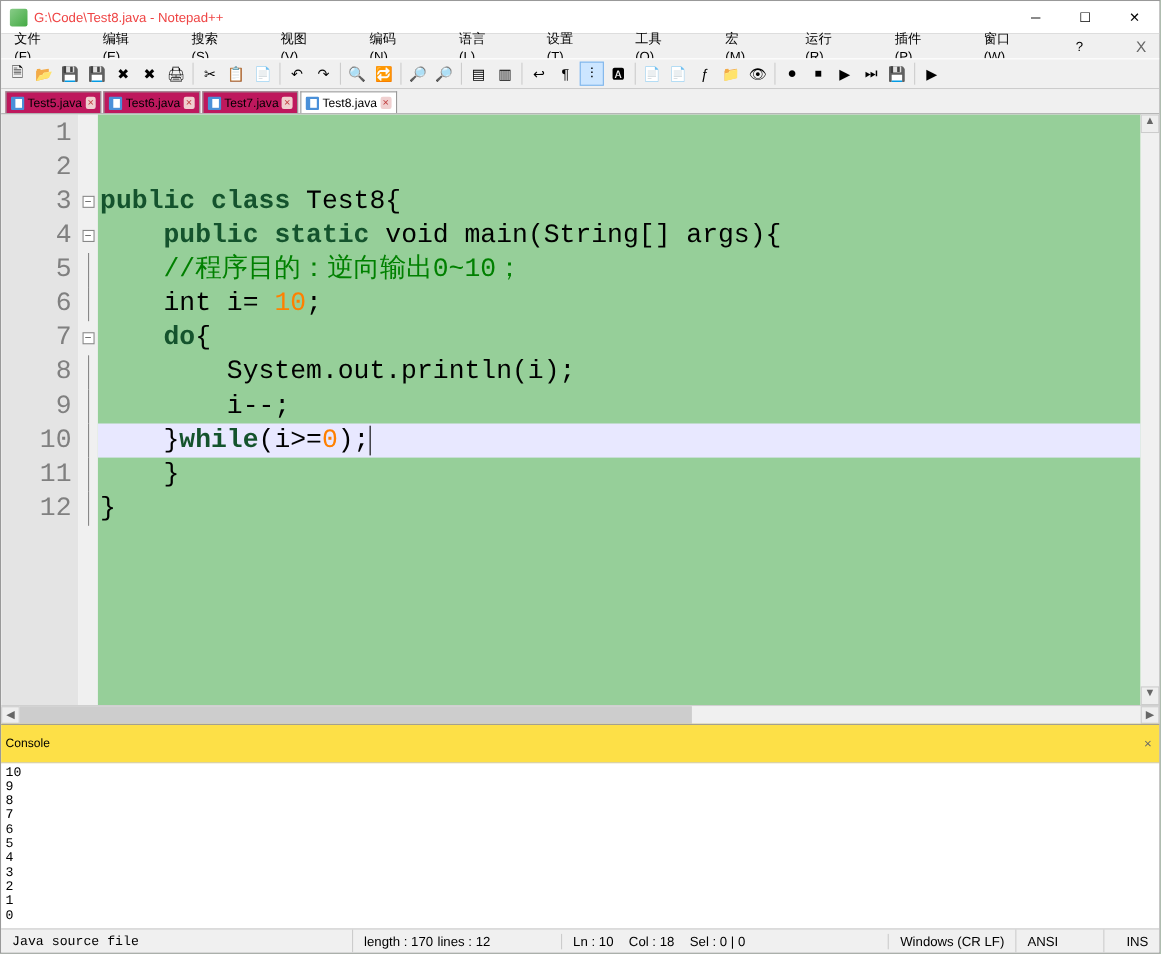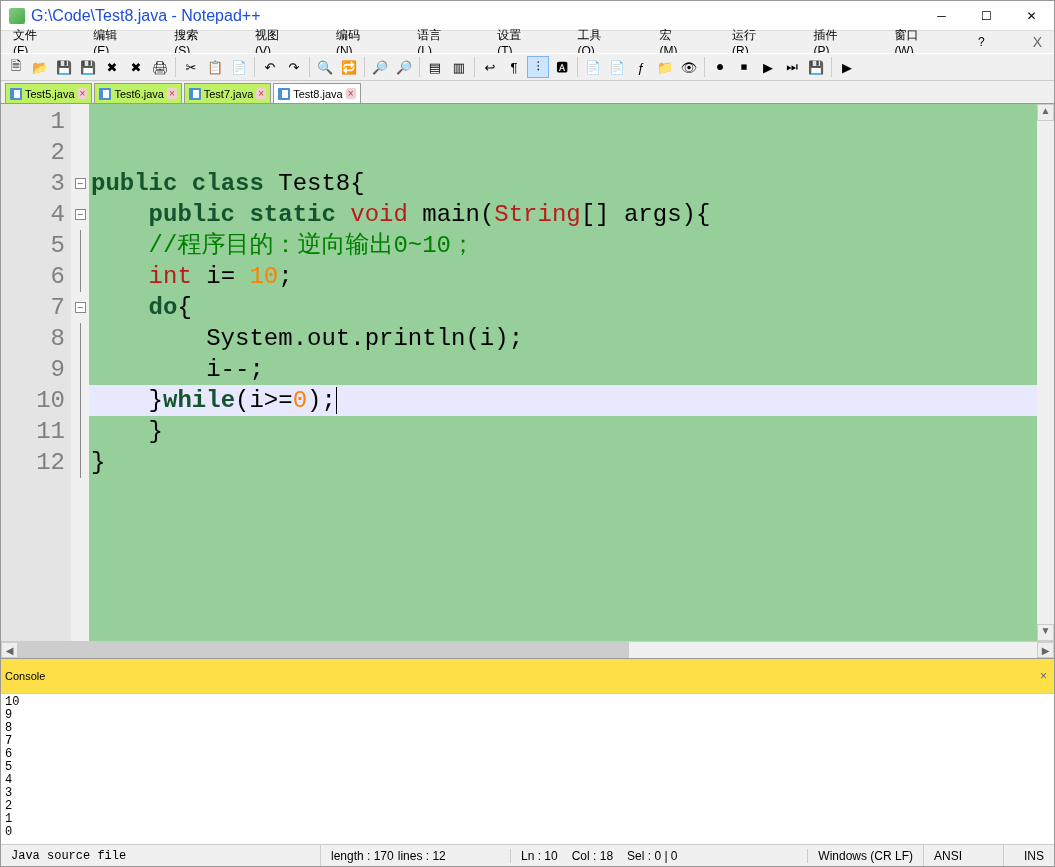--- a/index.html
+++ b/index.html
@@ -21,21 +21,21 @@
   align-items: center;
   padding: 0 0 0 8px;
   border-bottom: 1px solid #ddd;
 }
 .titlebar .app-icon {
   width: 16px; height: 16px;
   margin-right: 6px;
   background: linear-gradient(135deg,#8c8 0%,#4a4 100%);
   border-radius: 2px;
 }
-.titlebar .title { flex: 1; font-size: 16px; color: #1d4ed8; }
+.titlebar .title { flex: 1; font-size: 12px; color: #ef4444; }
 .win-controls { display: flex; }
 .win-btn { width: 45px; height: 29px; display:flex; align-items:center; justify-content:center; font-size: 12px; color:#000; }
 .menubar {
   height: 22px;
   background: #f0f0f0;
   display: flex;
   align-items: center;
   padding: 0 4px;
   font-size: 12px;
   gap: 32px;
@@ -65,21 +65,21 @@
   display: flex;
   align-items: flex-end;
   padding: 0 4px;
 }
 .tab {
   height: 20px;
   padding: 2px 4px 2px 4px;
   margin-right: 2px;
   border: 1px solid #999;
   border-bottom: none;
-  background: #bef264;
+  background: #be185d;
   display: flex;
   align-items: center;
   font-size: 11px;
   gap: 3px;
 }
 .tab.active { background: #fff; }
 .tab .tab-icon { width:12px; height:12px; background:#4a90d9; border-radius:1px; position:relative; }
 .tab .tab-icon::after { content:""; position:absolute; inset:2px 2px 2px 4px; background:#fff; }
 .tab .close-x { font-size:10px; color:#c04040; padding:0 2px; background:#f0d0d0; border-radius:2px;}
 .editor-area {
@@ -126,21 +126,21 @@
   font-size: 24px;
   line-height: 31px;
   padding-top: 2px;
   white-space: pre;
   color: #000;
   overflow: hidden;
 }
 .code .row { height:31px; padding-left: 2px; }
 .code .row.hl { background: #e8e8ff; }
 .kw { color: #14532d; font-weight: bold; }
-.type { color: #b91c1c; }
+.type { color: #000000; }
 .num { color: #ff8000; }
 .cmt { color: #008000; }
 .caret { border-right: 1px solid #000; }
 .h-scroll { height: 17px; background:#f0f0f0; border-top:1px solid #ccc; display:flex; }
 .h-scroll .arrow { width:17px; text-align:center; font-size:10px; color:#666; border:1px solid #ccc; background:#eee; line-height:15px;}
 .h-scroll .track { flex:1; background:#f0f0f0; }
 .h-scroll .thumb { width:60%; height:100%; background:#cdcdcd;}
 .v-scroll { width:17px; background:#f0f0f0; display:flex; flex-direction:column;}
 .console-header {
   height: 36px;

